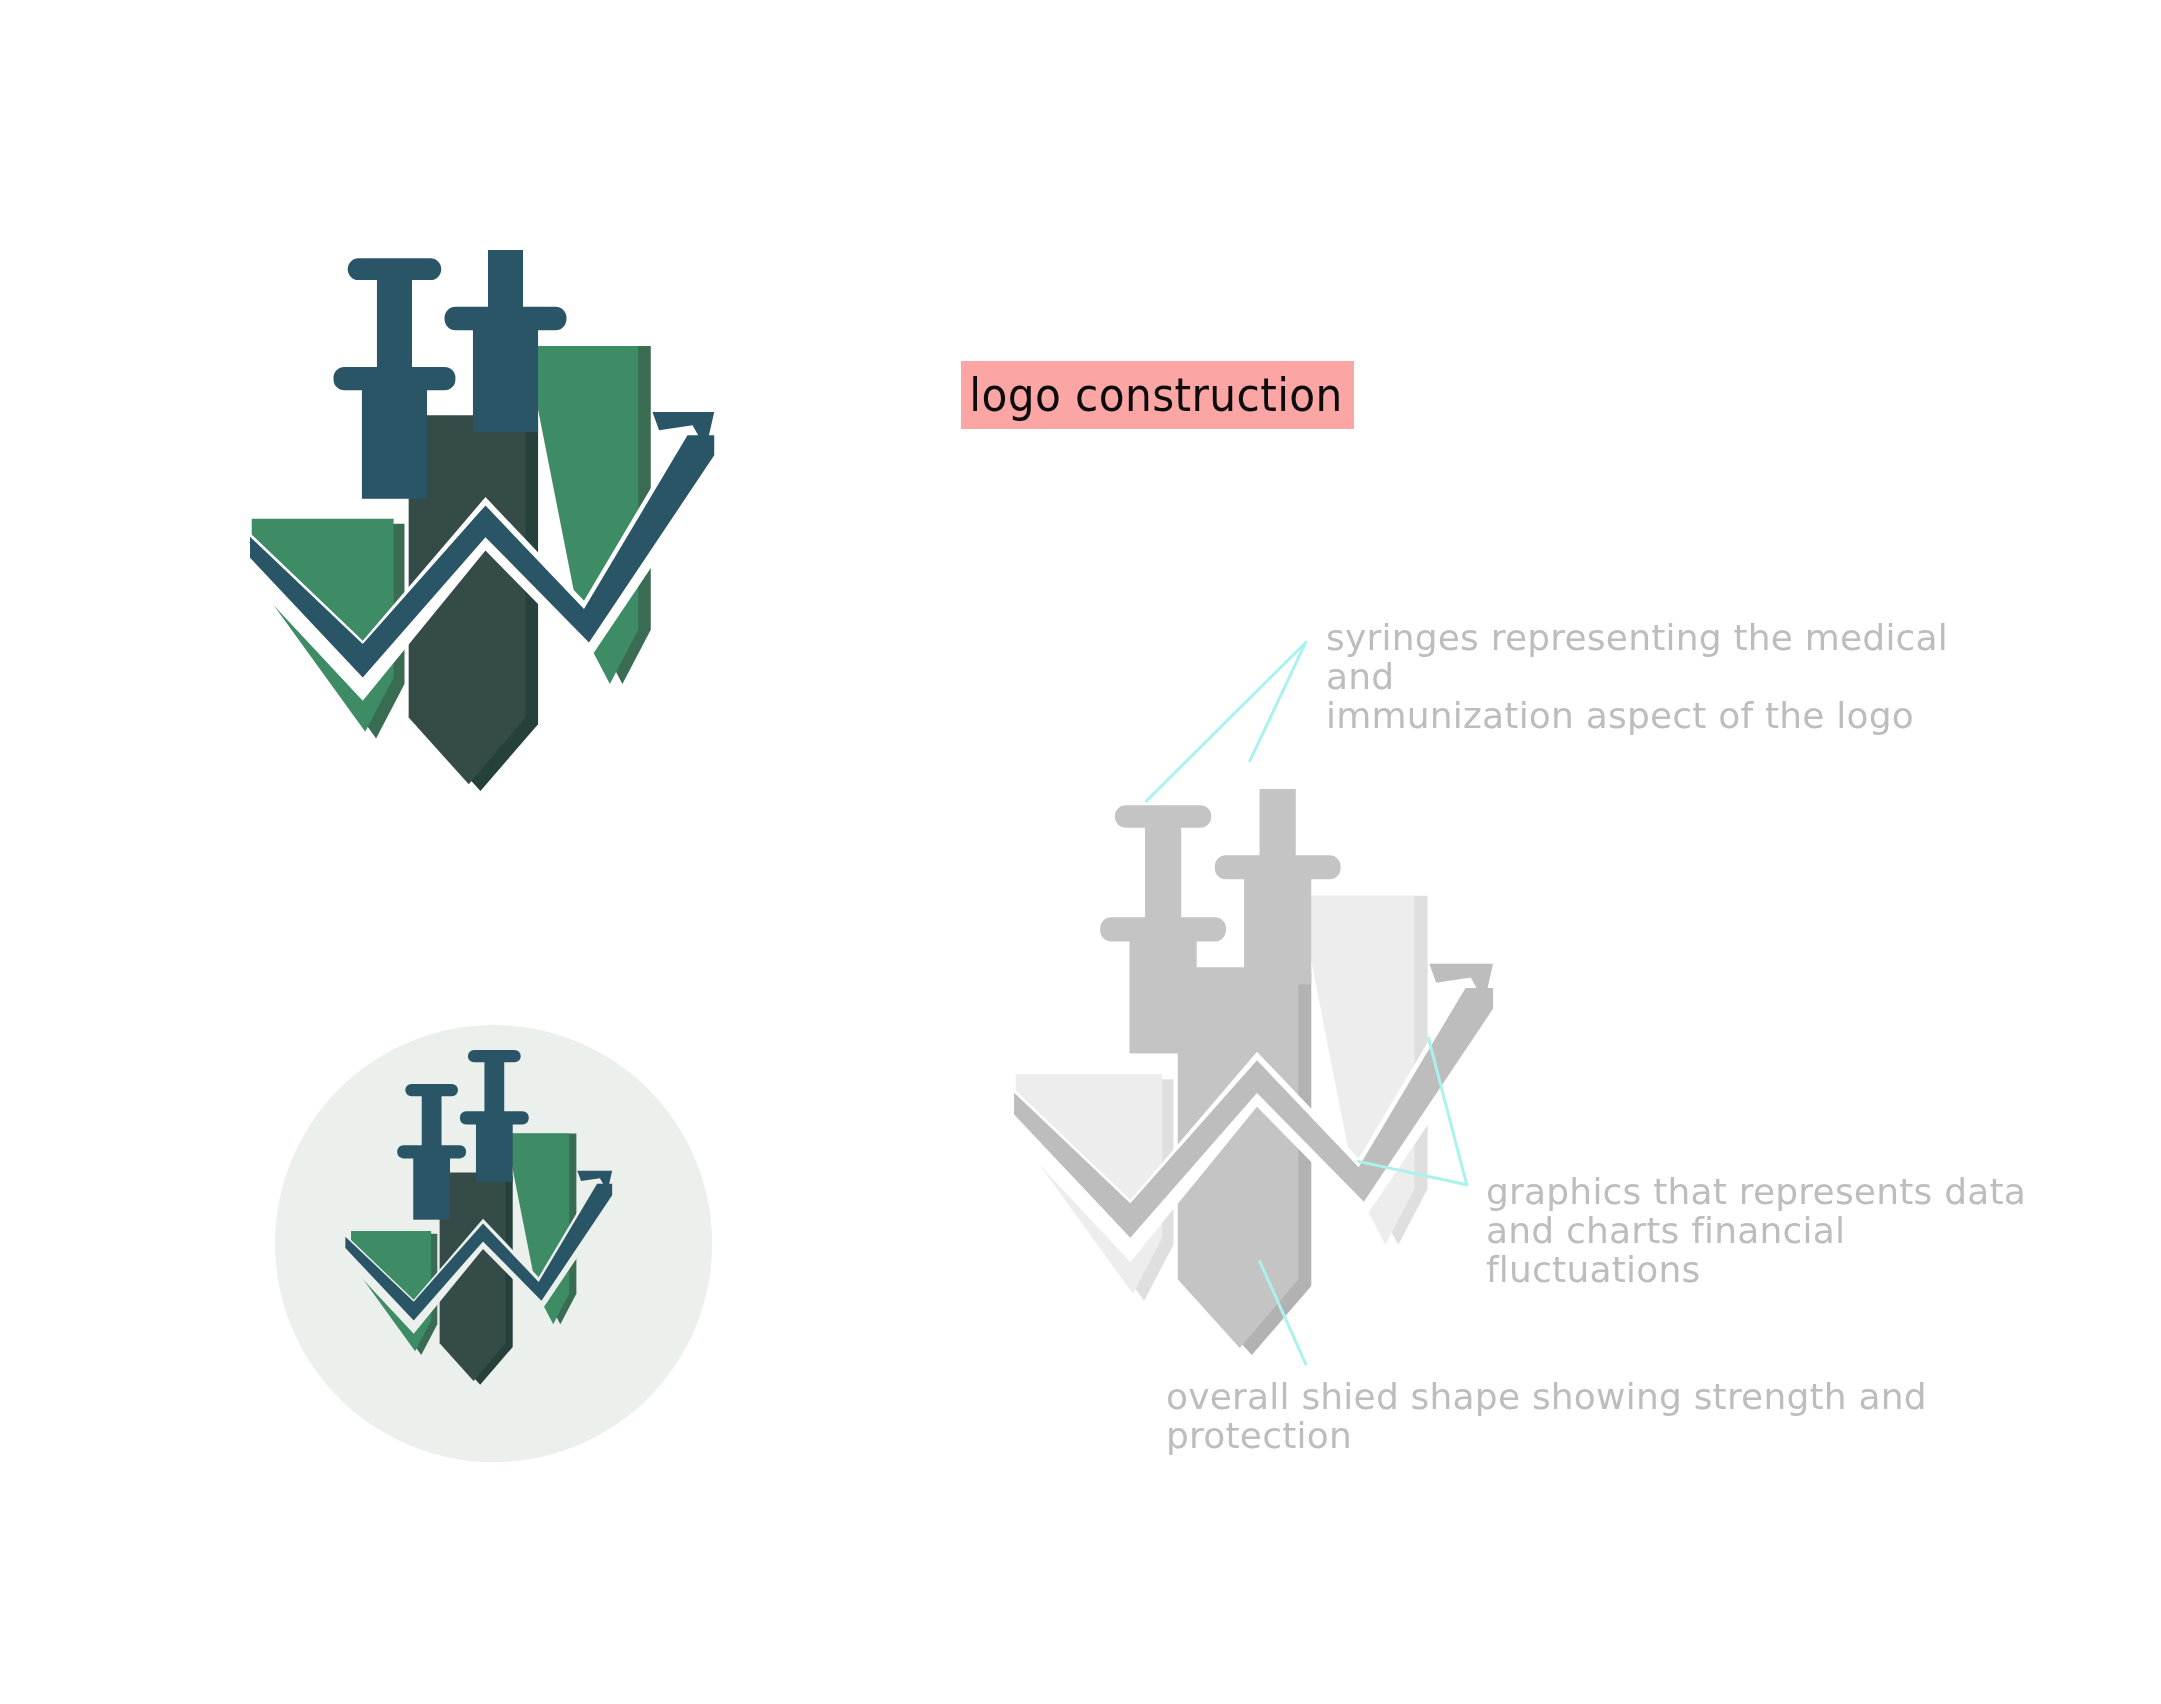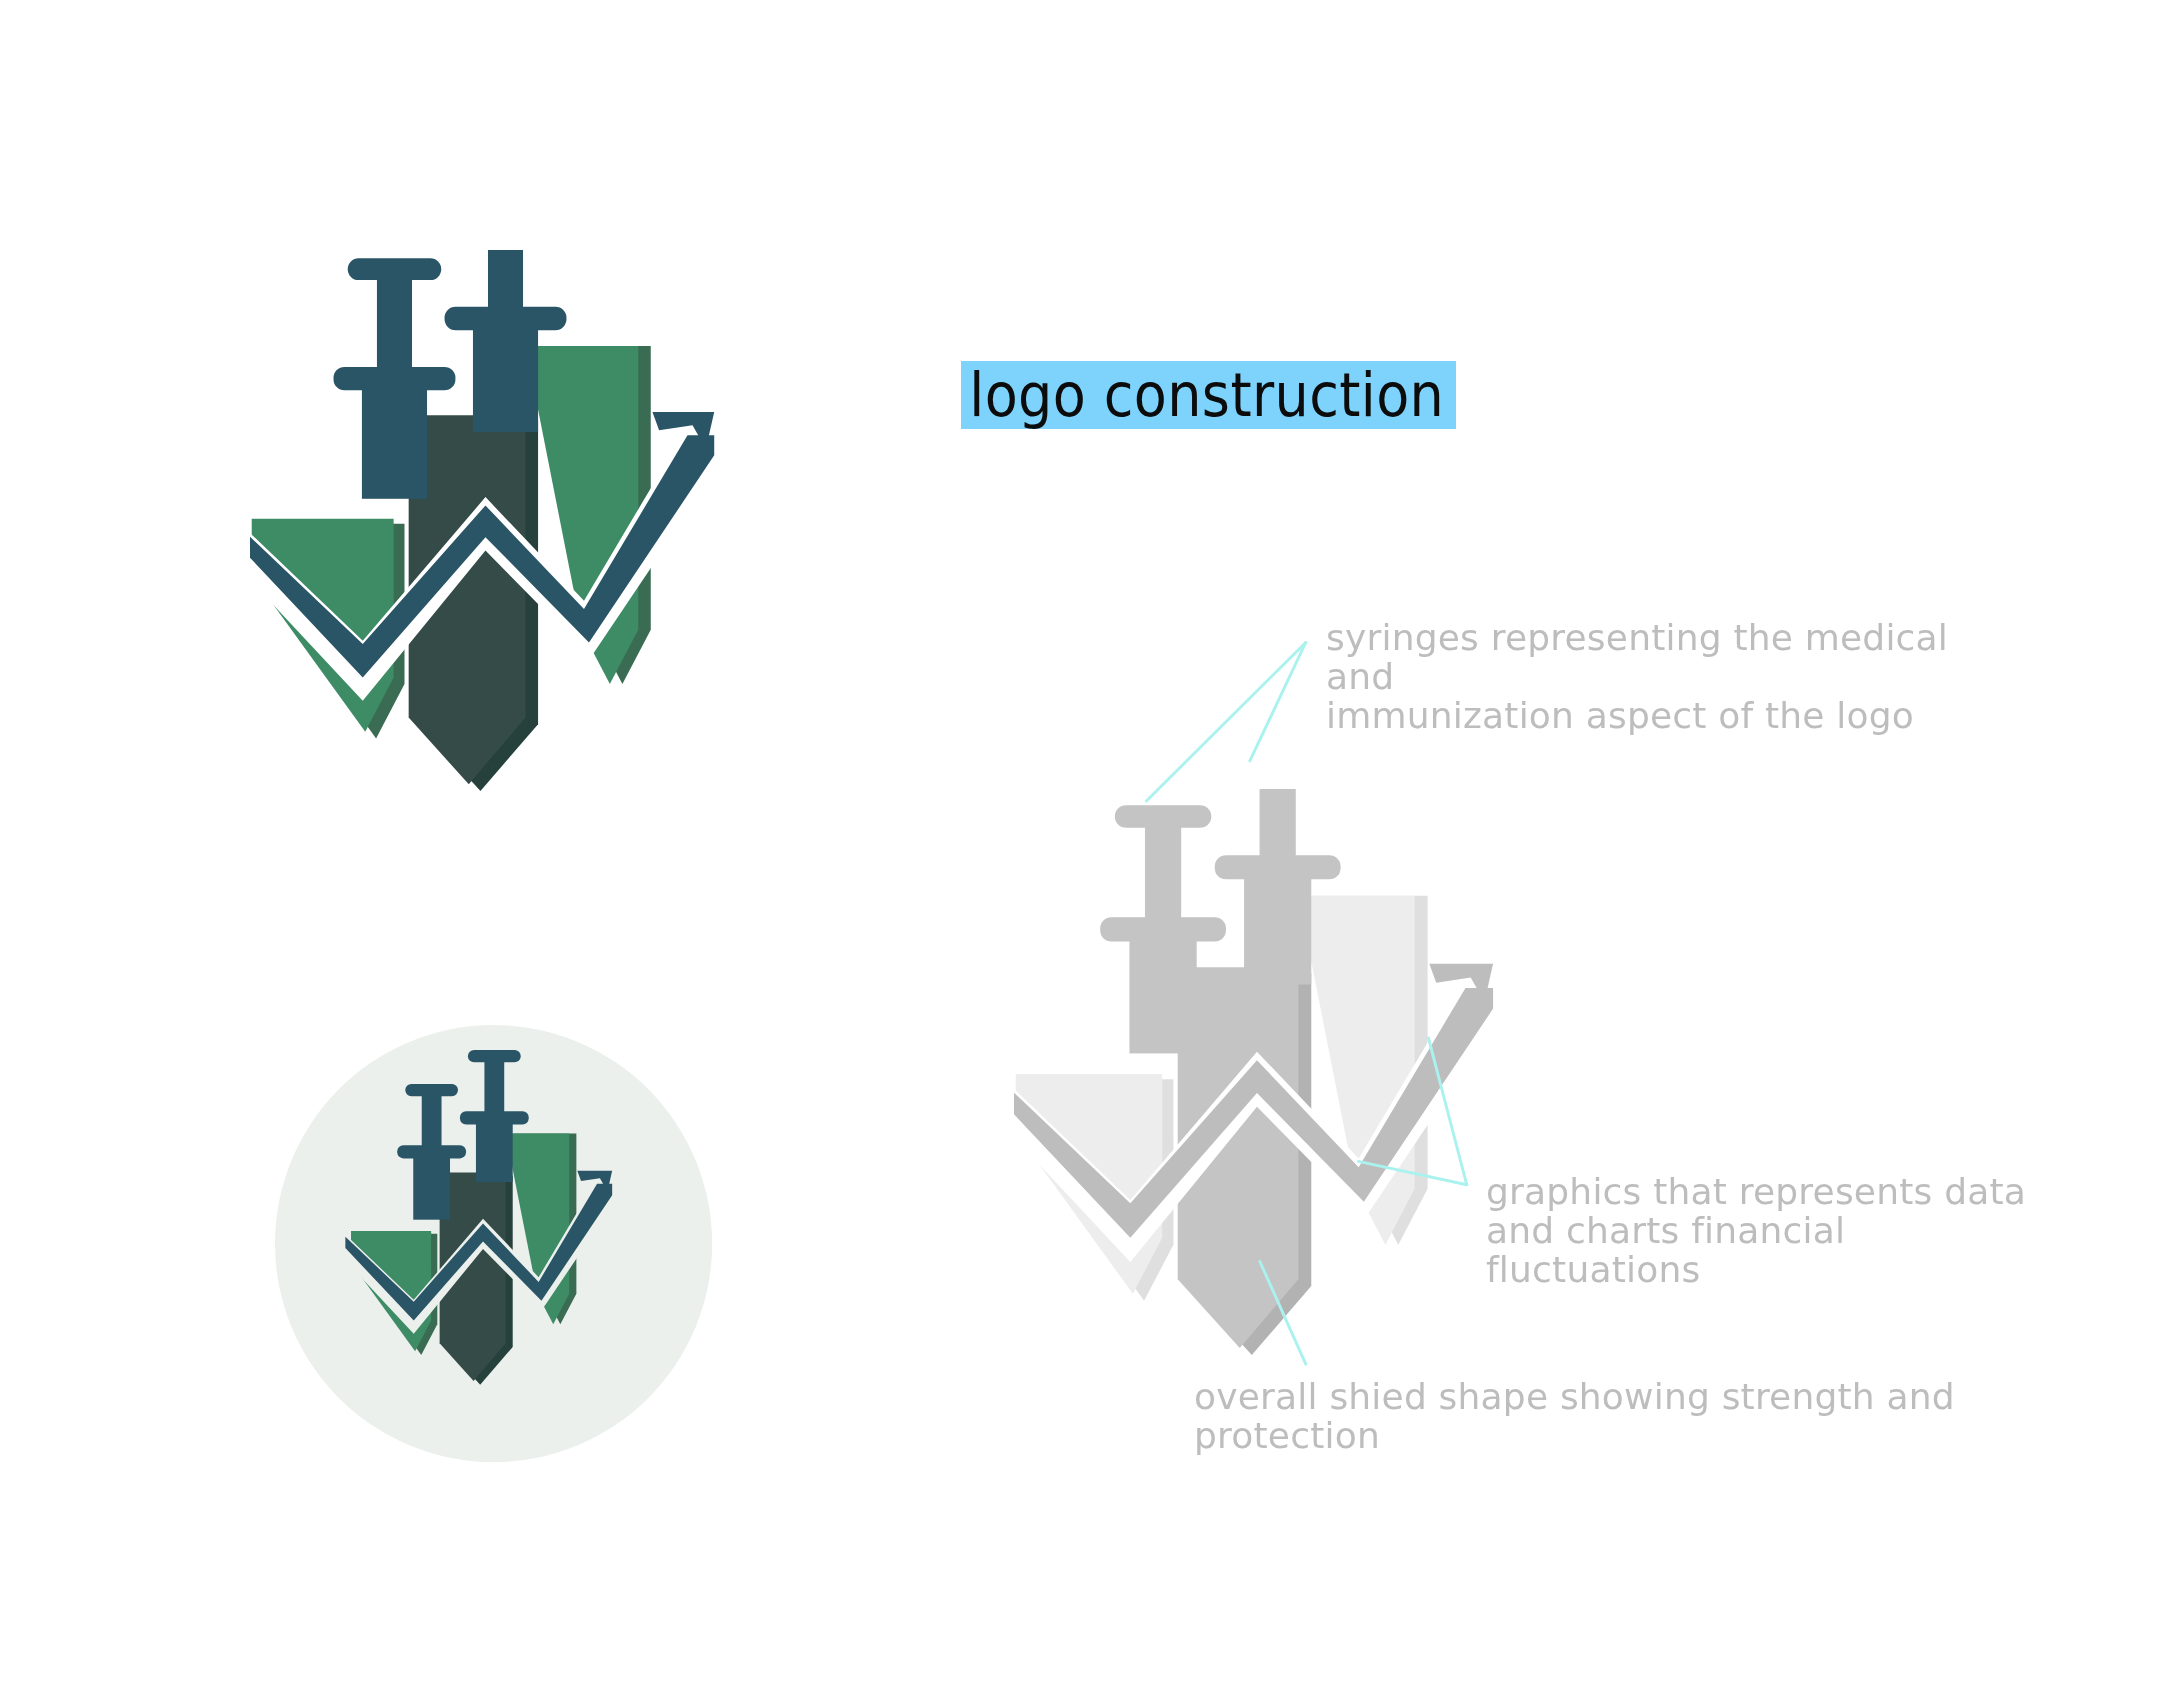--- a/index.html
+++ b/index.html
@@ -25,23 +25,23 @@
   #title-block {
     position: absolute;
     left: 961px;
     top: 361px;
     height: 68px;
     display: flex;
     align-items: center;
   }
   #page-title {
     display: inline-block;
-    background: #7dd3fc;
+    background: #fca5a5;
     color: #0c0c0c;
-    font-size: 60px;
+    font-size: 47px;
     line-height: 68px;
     letter-spacing: 0.4px;
     font-weight: 400;
     padding: 0 11.7px 0 8.3px;
     white-space: nowrap;
     font-family: "DejaVu Sans", sans-serif;
     font-stretch: condensed;
   }
 
   
@@ -57,21 +57,21 @@
     position: absolute;
     color: #BDBDBD;
     font-size: 36px;
     line-height: 39px;
     letter-spacing: 0.2px;
     font-family: "DejaVu Sans", sans-serif;
     white-space: pre-line;
   }
   #annotation-syringes  { left: 1326px; top: 618px;  width: 634px; }
   #annotation-graphics  { left: 1486px; top: 1172px; width: 542px; }
-  #annotation-shield    { left: 1166px; top: 1377px; width: 835px; margin-left: 28px; }
+  #annotation-shield    { left: 1166px; top: 1377px; width: 835px; }
 
   
   #leader-lines {
     position: absolute;
     inset: 0;
     pointer-events: none;
   }
 </style>
 </head>
 <body>

